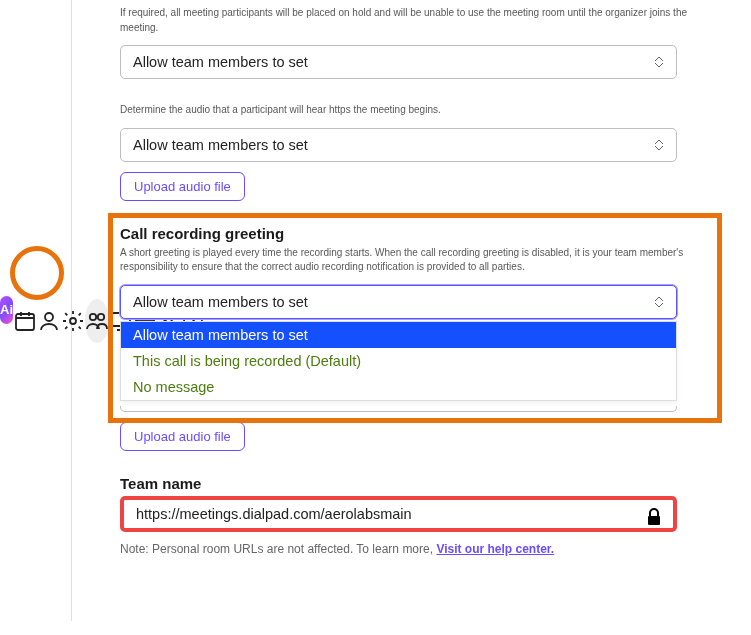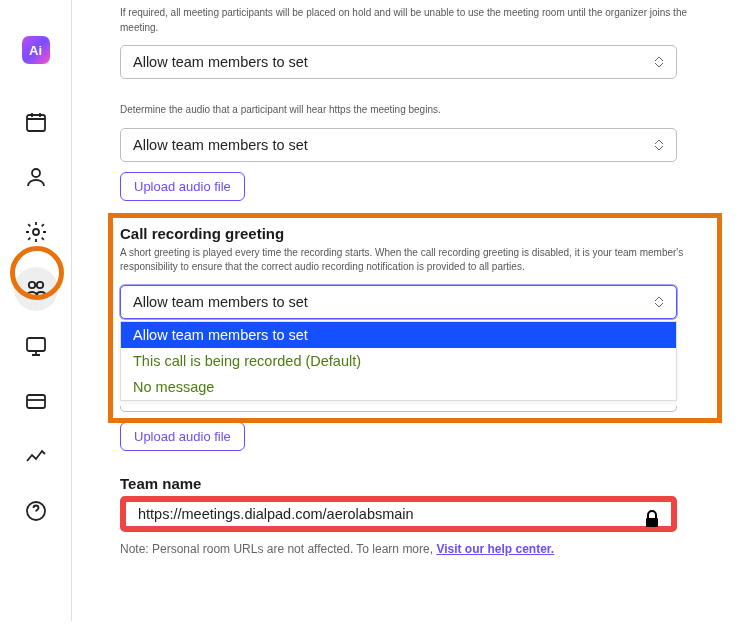--- a/index.html
+++ b/index.html
@@ -14,21 +14,21 @@
   }
   .sidebar {
     position: absolute;
     top: 0;
     left: 0;
     width: 72px;
     height: 621px;
     border-right: 1px solid #e0e0e0;
     background: #fff;
     display: flex;
-    flex-direction: column;
+    flex-direction: row;
     align-items: center;
     padding-top: 36px;
   }
   .sidebar-logo {
     width: 28px;
     height: 28px;
     background: linear-gradient(135deg, #b84eff, #7a4eff, #ff4ecb);
     border-radius: 7px;
     display: flex;
     align-items: center;
@@ -156,21 +156,21 @@
     margin-top: 87px;
     width: 557px;
     border: 1px solid #bdbdbd;
     border-top: none;
     border-radius: 0 0 5px 5px;
     height: 6px;
   }
   .text-input {
     width: 557px;
     height: 36px;
-    border: 6px solid #ef4444;
+    border: 4px solid #ef4444;
     border-radius: 5px;
     padding: 0 36px 0 12px;
     font-size: 14.5px;
     color: #222;
     display: flex;
     align-items: center;
     position: relative;
   }
   .lock-icon {
     position: absolute;

